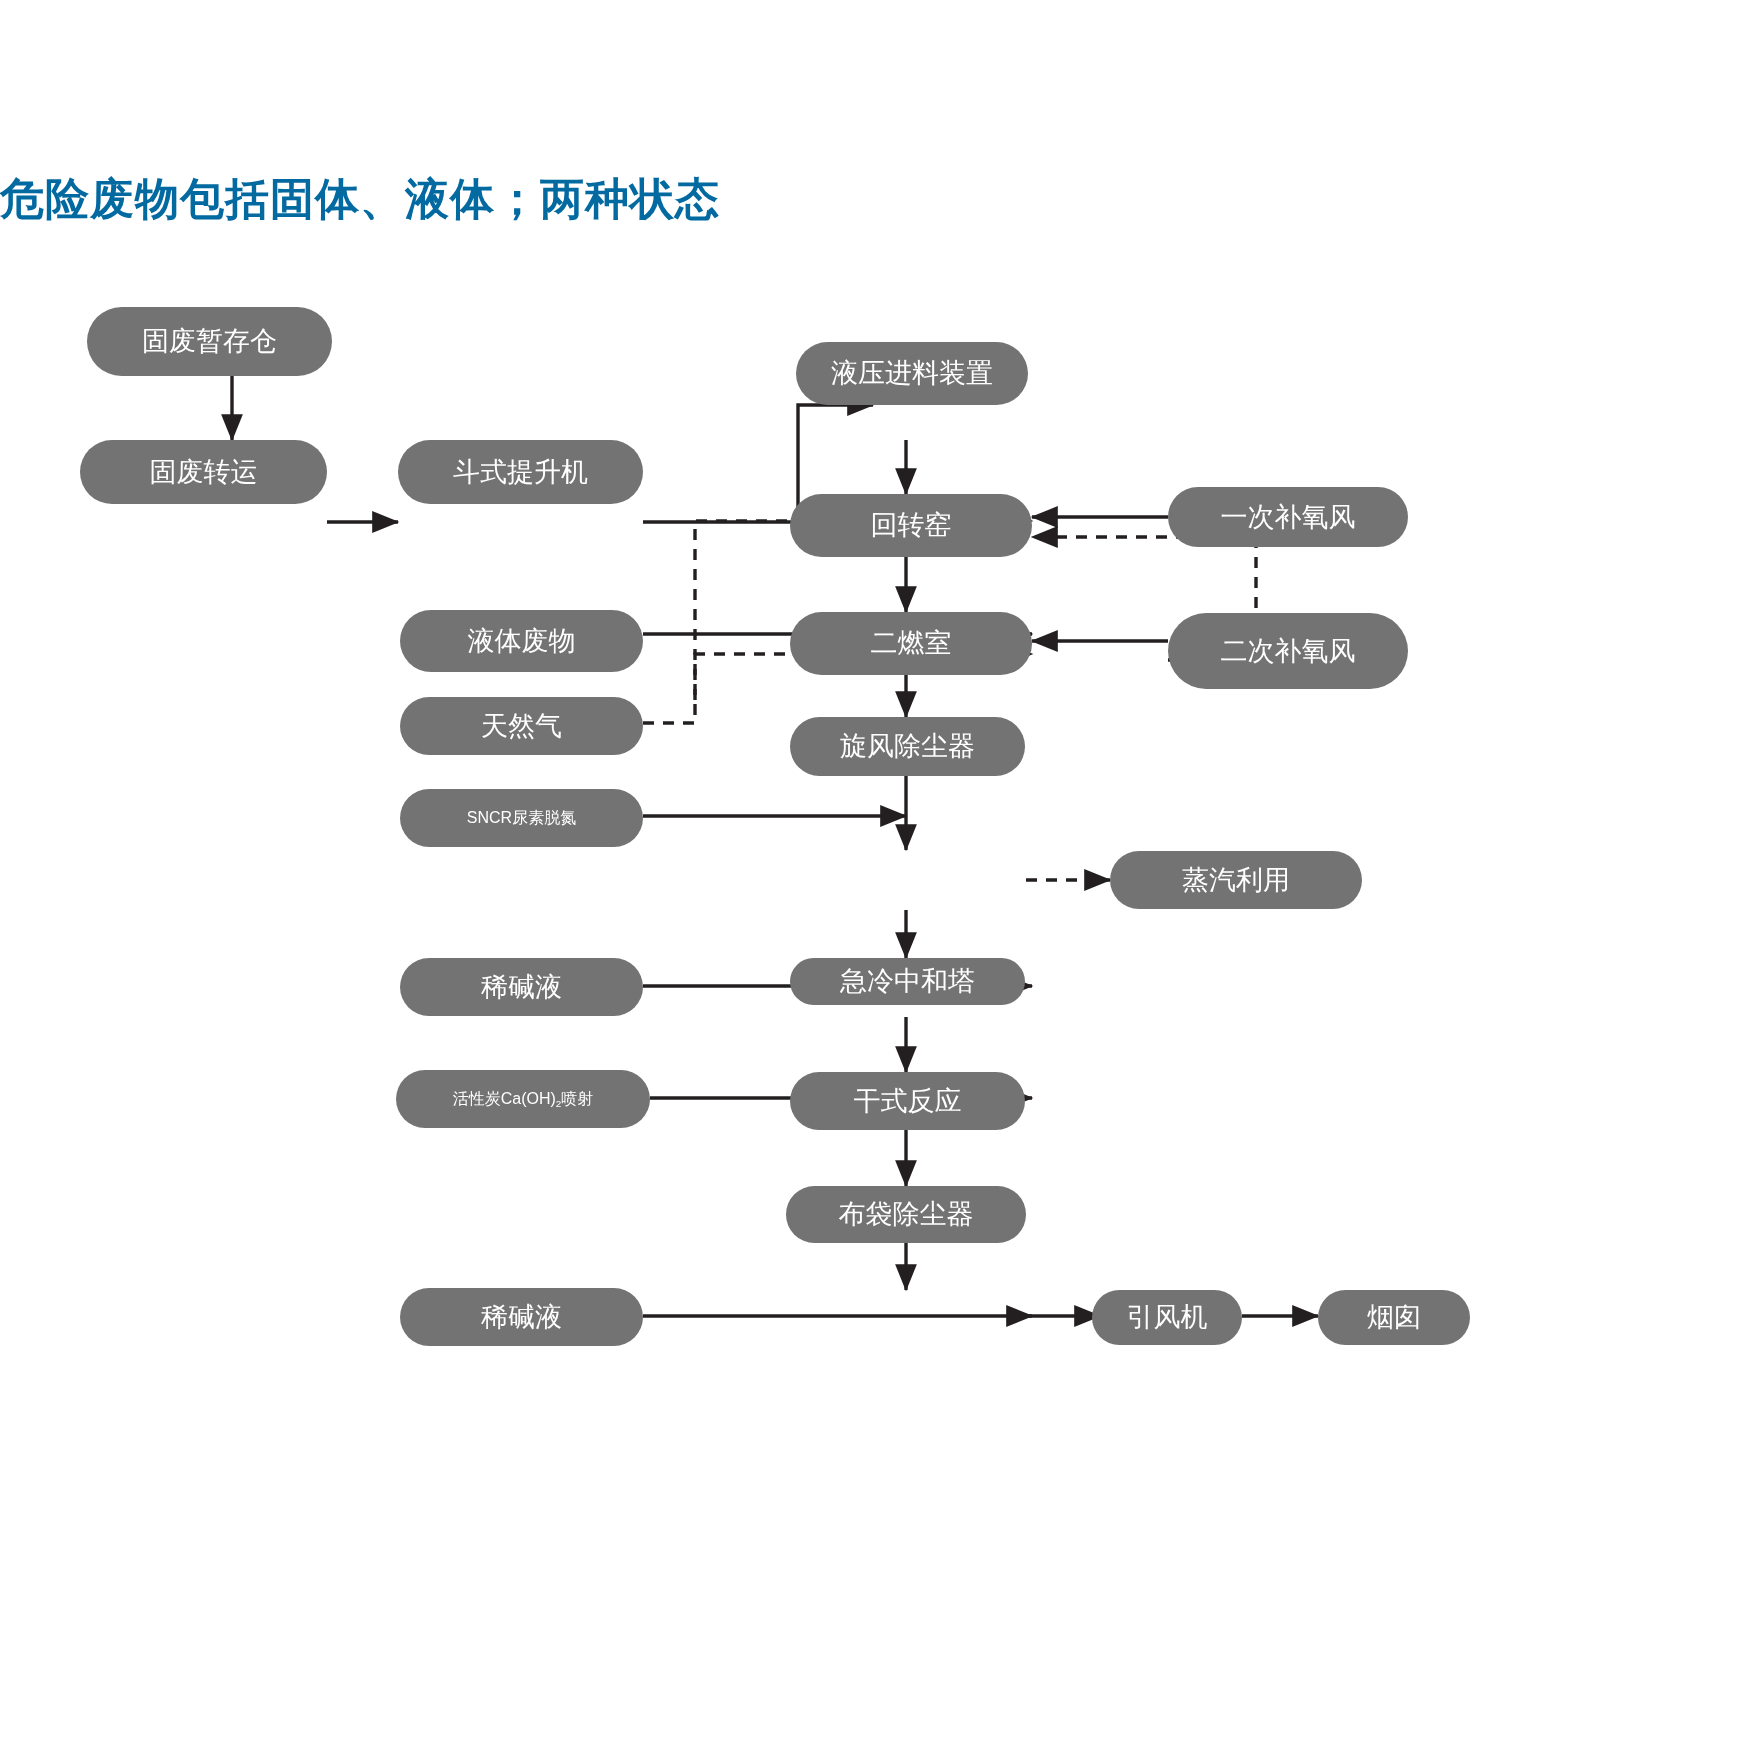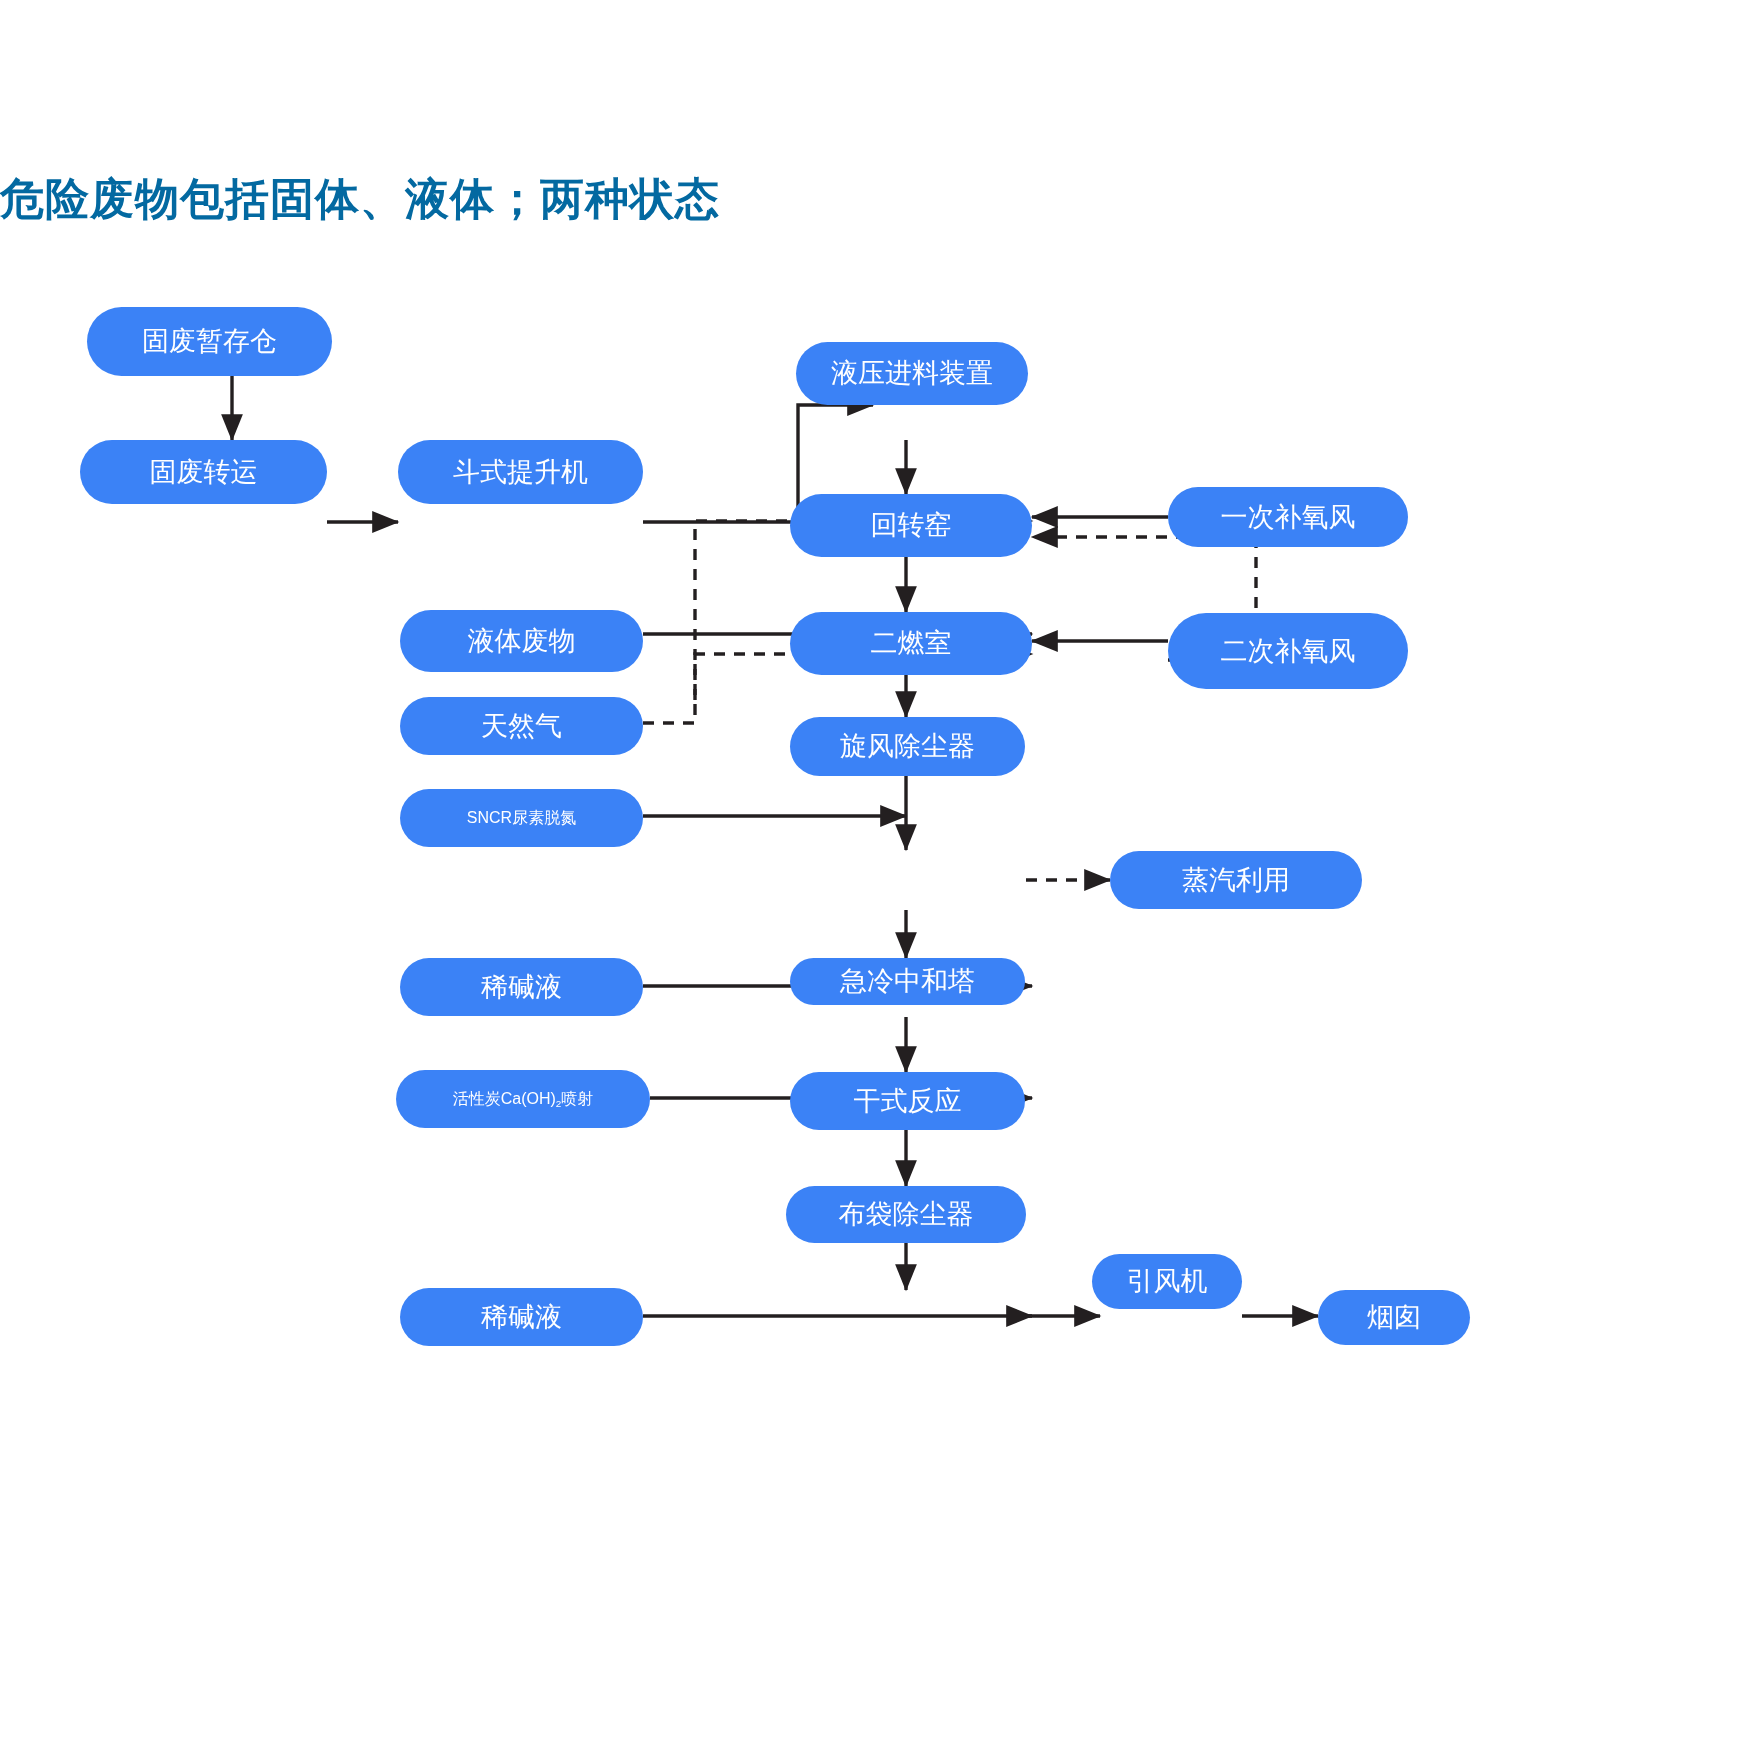--- a/index.html
+++ b/index.html
@@ -21,21 +21,21 @@
     top: 170px;
     width: 1560px;
     font-size: 44px;
     font-weight: bold;
     color: #0369a1;
     letter-spacing: 1px;
     white-space: nowrap;
   }
   .node {
     position: absolute;
-    background: #3b82f6;
+    background: #737373;
     color: #ffffff;
     border-radius: 999px;
     display: flex;
     align-items: center;
     justify-content: center;
     font-size: 27px;
     line-height: 1;
     text-align: center;
     white-space: nowrap;
     box-sizing: border-box;
@@ -161,17 +161,17 @@
       <span>喷射</span>
   </div>
 
   <div class="node" style="left:790px; top:1072px; width:235px; height:58px;">干式反应</div>
 
   <div class="node" style="left:786px; top:1186px; width:240px; height:57px;">布袋除尘器</div>
 
   <div class="node" style="left:400px; top:1288px; width:243px; height:58px;">稀碱液</div>
 
 
-  <div class="node" style="left:1092px; top:1254px; width:150px; height:55px;">引风机</div>
+  <div class="node" style="left:1092px; top:1290px; width:150px; height:55px;">引风机</div>
 
   <div class="node" style="left:1318px; top:1290px; width:152px; height:55px;text-align:right;">烟囱</div>
 
 </div>
 
 </body></html>

